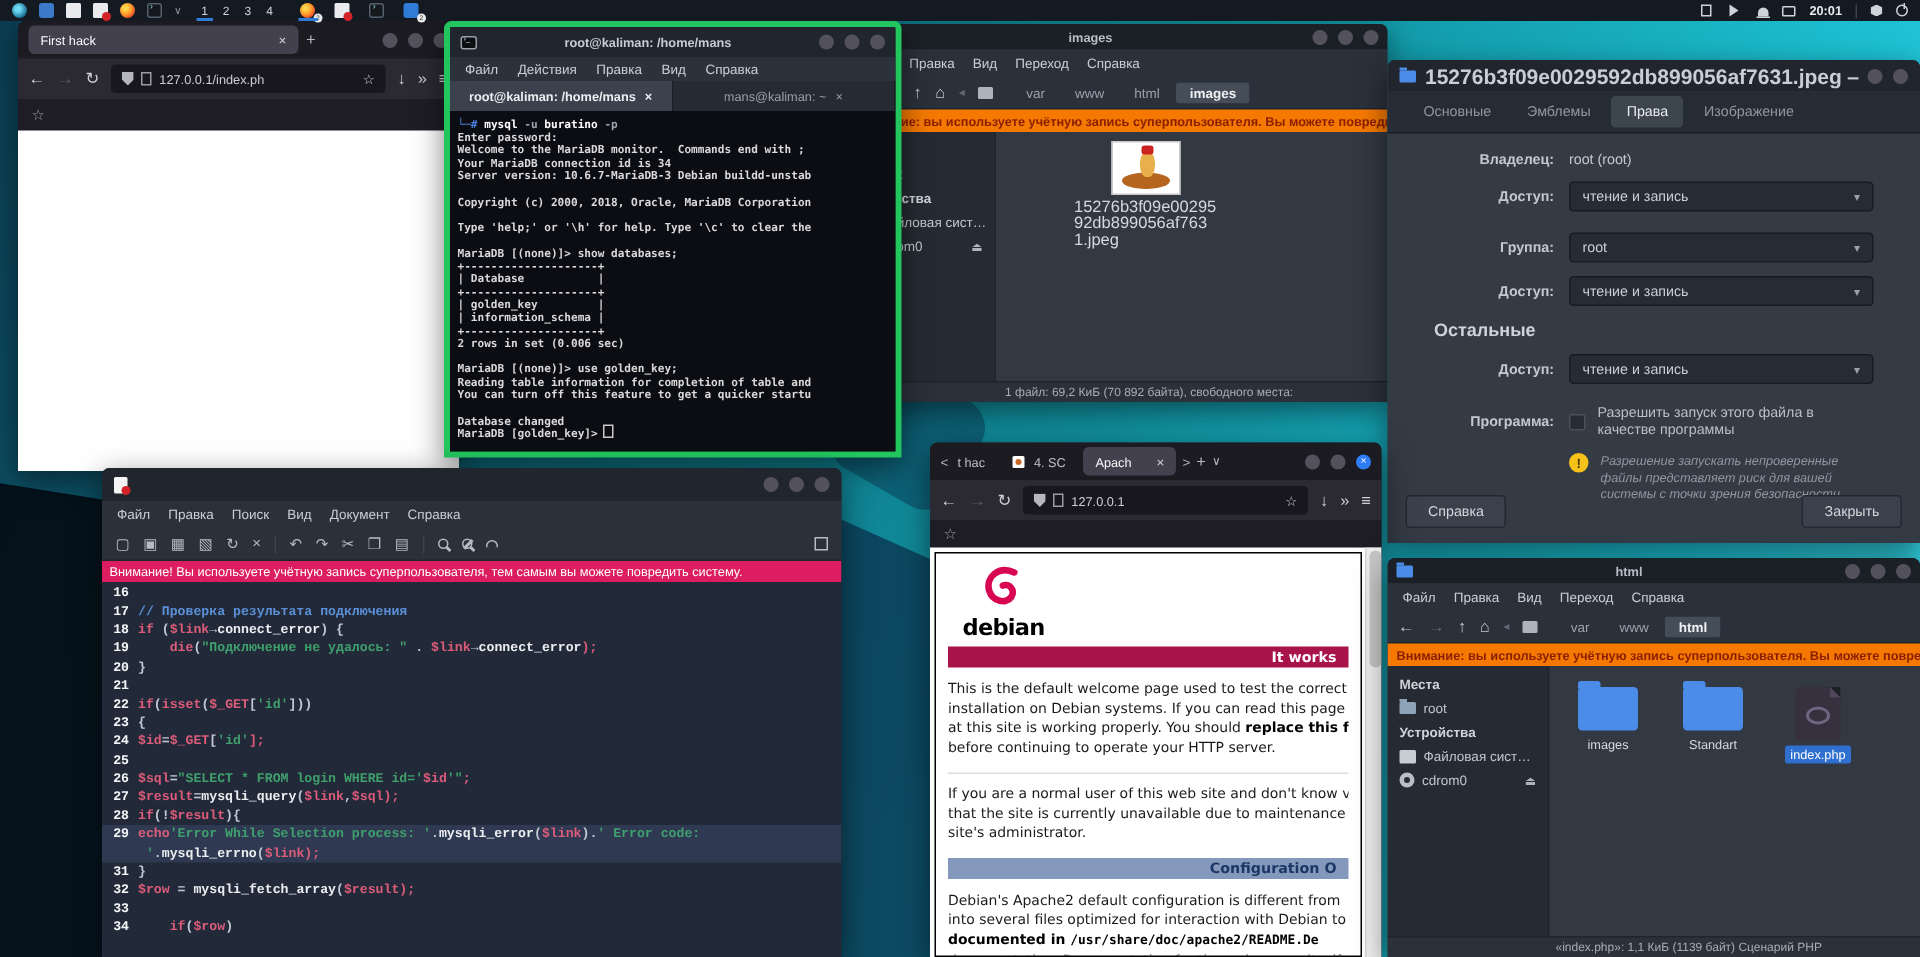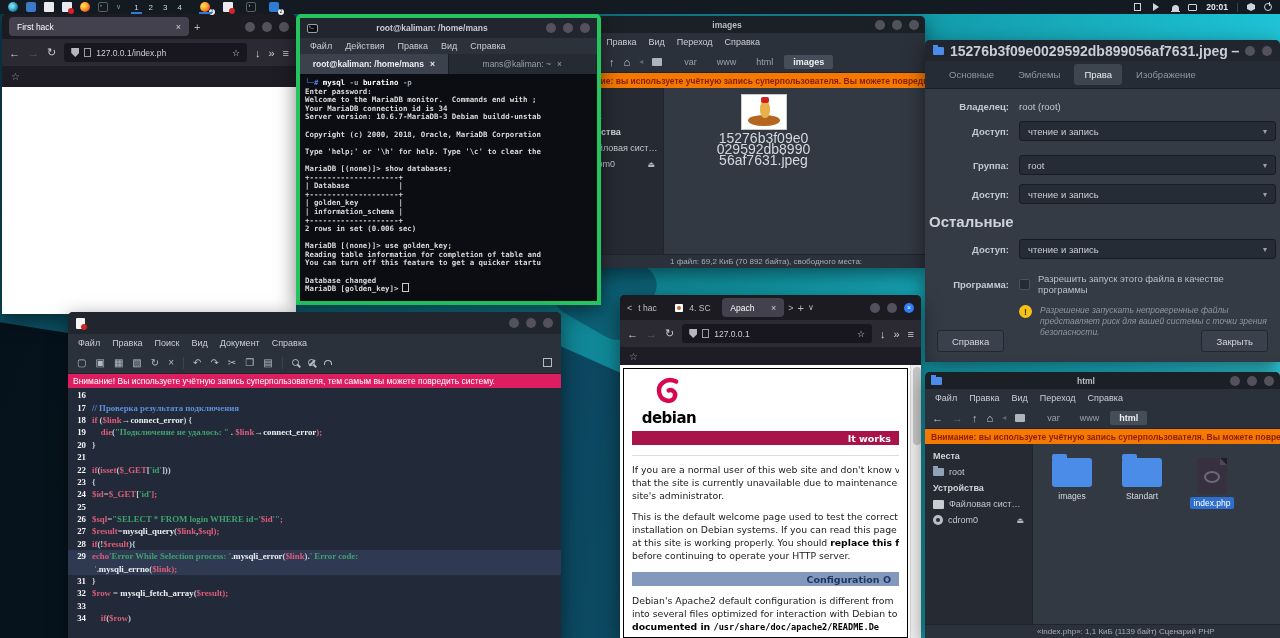--- a/index.html
+++ b/index.html
@@ -121,36 +121,36 @@
 .fi-folder::before{content:"";position:absolute;top:-4px;left:0;width:15px;height:5px;background:#4b8ce8;border-radius:2px 2px 0 0}
 .fi-php{width:30px;height:36px;background:#37303f;border-radius:3px;position:relative}
 .fi-php::before{content:"";position:absolute;top:0;right:0;border-style:solid;border-width:0 7px 7px 0;border-color:#1c2026 #1c2026 #4e4659 #4e4659}
 .fi-php::after{content:"";position:absolute;left:7px;top:13px;width:12px;height:8px;border:2px solid #6e6680;border-radius:50%}
 .fi-label{font-size:8.5px;color:#d5d9de;padding:1px 4px;border-radius:2px;white-space:nowrap}
 .fitem.sel .fi-label{background:#2f6fd0;color:#fff}
 .thumb{width:46px;height:36px;background:#fff;border:1px solid #c9c9c9;position:relative;overflow:hidden}
 .thumb .pie{position:absolute;bottom:3px;left:6px;width:32px;height:11px;background:#b5651d;border-radius:50%}
 .thumb .fig{position:absolute;top:6px;left:18px;width:10px;height:17px;background:#e8b04a;border-radius:45%}
 .thumb .hat{position:absolute;top:2px;left:19px;width:8px;height:6px;background:#cc2222;border-radius:2px}
-.imgfile-label{width:95px;text-align:center;font-size:14px;color:#d5d9de;word-break:break-all;line-height:11px}
+.imgfile-label{width:95px;font-size:11px;color:#d5d9de;word-break:break-all;line-height:11px}
 
 
 .props{background:#343b45}
 .p-title{height:21px;background:#20252e;display:flex;align-items:center;padding:0 8px;gap:6px;flex:none}
 .p-title .ttl{flex:1;text-align:right;color:#c9ced5;font-size:14px;font-weight:bold;white-space:nowrap;overflow:hidden}
 .p-tabs{height:28px;background:#262c35;display:flex;align-items:center;gap:4px;padding:0 14px;border-bottom:1px solid #1a1f26;flex:none}
 .p-tab{font-size:9.5px;color:#8f97a1;padding:5px 10px;border-radius:3px;white-space:nowrap}
 .p-tab.active{background:#3d454f;color:#e9ecef}
-.p-body{flex:1;padding:12px 4px;min-height:0}
+.p-body{flex:1;padding:12px 31px;min-height:0}
 .prow{display:flex;align-items:center;margin-bottom:9px}
 .plabel{width:80px;text-align:right;margin-right:10px;font-size:9.5px;font-weight:bold;color:#c3c9d1;flex:none}
 .pvalue{font-size:9.5px;color:#c3c9d1}
 .pselect{flex:1;height:20px;background:#262c35;border:1px solid #171c22;border-radius:3px;display:flex;align-items:center;padding:0 8px;font-size:9.5px;color:#c9ced5}
 .pselect .car{margin-left:auto;color:#9aa1aa;font-size:8px}
-.psection{font-size:15px;font-weight:bold;color:#ced3d9;margin:8px 0 9px 0}
+.psection{font-size:12px;font-weight:bold;color:#ced3d9;margin:8px 0 9px 0}
 .pcheck{width:11px;height:11px;background:#262c35;border:1px solid #4a515b;border-radius:2px;margin-right:8px;flex:none}
 .pchecktext{font-size:9.5px;color:#b9bfc7}
 .pwarnrow{display:flex;gap:8px;margin-top:10px;padding-left:90px;align-items:flex-start}
 .pwicon{width:13px;height:13px;border-radius:50%;background:#f6c21a;color:#4a3b00;font-weight:bold;font-size:9px;display:flex;align-items:center;justify-content:center;flex:none}
 .pwtext{font-size:8.5px;font-style:italic;color:#8f96a0;line-height:11px;max-width:290px}
 .p-btns{display:flex;justify-content:space-between;padding:0 12px 10px;flex:none}
 .pbtn{height:22px;padding:0 14px;background:#3a414c;border:1px solid #222831;border-radius:3px;color:#d3d7dc;font-size:9.5px;display:flex;align-items:center}
 
 
 .mp-title{height:22px;background:#20252e;display:flex;align-items:center;padding:0 8px;gap:6px;flex:none}
@@ -160,21 +160,21 @@
 .mp-menu{height:18px;background:#2b313b;display:flex;gap:12px;align-items:center;padding:0 10px;flex:none}
 .mp-tools{height:22px;background:#2b313b;display:flex;align-items:center;gap:9px;padding:0 9px;border-bottom:1px solid #20252c;flex:none}
 .mpt{color:#b5bbc3;font-size:10px;flex:none}
 .mp-sep{width:1px;height:12px;background:#3c434c;flex:none}
 .mag{width:7px;height:7px;border:1.5px solid #b5bbc3;border-radius:50%;position:relative;flex:none}
 .mag::after{content:"";position:absolute;width:4px;height:1.5px;background:#b5bbc3;transform:rotate(45deg);right:-3px;bottom:-1px}
 .mag.rep::before{content:"";position:absolute;width:8px;height:1.5px;background:#b5bbc3;transform:rotate(-45deg);left:-1px;top:2px}
 .jumpic{width:8px;height:5px;border:1.5px solid #b5bbc3;border-bottom:0;border-radius:5px 5px 0 0;flex:none}
 .fsic{width:9px;height:9px;border:1.5px solid #b5bbc3;margin-left:auto;flex:none}
 .mp-warn{height:14px;background:#dc1d5f;color:#fff;font-size:8.5px;display:flex;align-items:center;padding:0 5px;white-space:nowrap;overflow:hidden;flex:none}
-.mp-code{flex:1;background:#222a39;font-family:Liberation Serif, serif;font-weight:700;font-size:8.8px;overflow:hidden;padding-top:1px;min-height:0}
+.mp-code{flex:1;background:#222a39;font-family:Liberation Mono, monospace;font-weight:700;font-size:8.8px;overflow:hidden;padding-top:1px;min-height:0}
 .cl{display:flex;height:12.4px;align-items:center}
 .cl.hl{background:#2f3a52}
 .cln{width:24px;text-align:right;padding-right:6px;color:#f4f6f8;flex:none}
 .clc{white-space:pre}
 .sg-cm{color:#5b8fd8}
 .sg-kw{color:#dd5c7a}
 .sg-st{color:#3fa06d}
 .sg-fn{color:#eceef1}
 .sg-pn{color:#c3c9d4}
 
@@ -246,21 +246,21 @@
     <span class="tb-ic ti-vol"></span>
     <span class="tb-ic ti-bell"></span>
     <span class="tb-ic ti-net"></span>
     <span class="clock">20:01</span>
     <span class="tb-sep"></span>
     <span class="tb-ic ti-pkg"></span>
     <span class="tb-ic ti-pow"></span>
   </span>
 </div>
 
-<div class="win ff" style="left:2px;top:14px;width:294px;height:300px;z-index:1">
+<div class="win ff" style="left:12px;top:14px;width:294px;height:300px;z-index:1">
   <div class="ff-tabs">
     <div class="ff-tab" style="width:180px">
       <span class="tx">First hack</span>
       <span class="ff-x" style="margin-left:auto">×</span>
     </div>
     <span class="ff-gbtn">+</span>
     <span class="wdots">
       <span class="wdot"></span>
       <span class="wdot"></span>
       <span class="wdot"></span>
@@ -658,32 +658,32 @@
     <div class="ap-wrap">
       <div class="ap-head">
         <div class="ap-logo">
           <svg viewBox="0 0 40 40">
             <path d="M29 7 C16 1 5 11 8 22 C10.5 31 22 34 26.5 27.5 C30 22 25 15.5 19.5 18" fill="none" stroke="#d70751" stroke-width="5.5" stroke-linecap="round"></path>
           </svg>
           <span class="dtext">debian</span>
         </div>
       </div>
       <div class="ap-banner ap-b1">It works</div>
-      <div class="ap-p sep">
-
-      <div class="ap-line"><span class="sg-at">If you are a normal user of this web site and don't know v</span></div>
-          <div class="ap-line"><span class="sg-at">that the site is currently unavailable due to maintenance</span></div>
-          <div class="ap-line"><span class="sg-at">site's administrator.</span></div>
-        </div>
       <div class="ap-p">
 
       <div class="ap-line"><span class="sg-at">This is the default welcome page used to test the correct</span></div>
           <div class="ap-line"><span class="sg-at">installation on Debian systems. If you can read this page</span></div>
           <div class="ap-line"><span class="sg-at">at this site is working properly. You should </span><span class="sg-ab">replace this f</span></div>
           <div class="ap-line"><span class="sg-at">before continuing to operate your HTTP server.</span></div>
+        </div>
+      <div class="ap-p sep">
+
+      <div class="ap-line"><span class="sg-at">If you are a normal user of this web site and don't know v</span></div>
+          <div class="ap-line"><span class="sg-at">that the site is currently unavailable due to maintenance</span></div>
+          <div class="ap-line"><span class="sg-at">site's administrator.</span></div>
         </div>
       <div class="ap-banner ap-b2">Configuration O</div>
       <div class="ap-p">
 
       <div class="ap-line"><span class="sg-at">Debian's Apache2 default configuration is different from</span></div>
           <div class="ap-line"><span class="sg-at">into several files optimized for interaction with Debian to</span></div>
           <div class="ap-line"><span class="sg-ab">documented in </span><span class="sg-abm">/usr/share/doc/apache2/README.De</span></div>
           <div class="ap-line"><span class="sg-at">documentation. Documentation for the web server itself</span></div>
         </div>
     </div>

